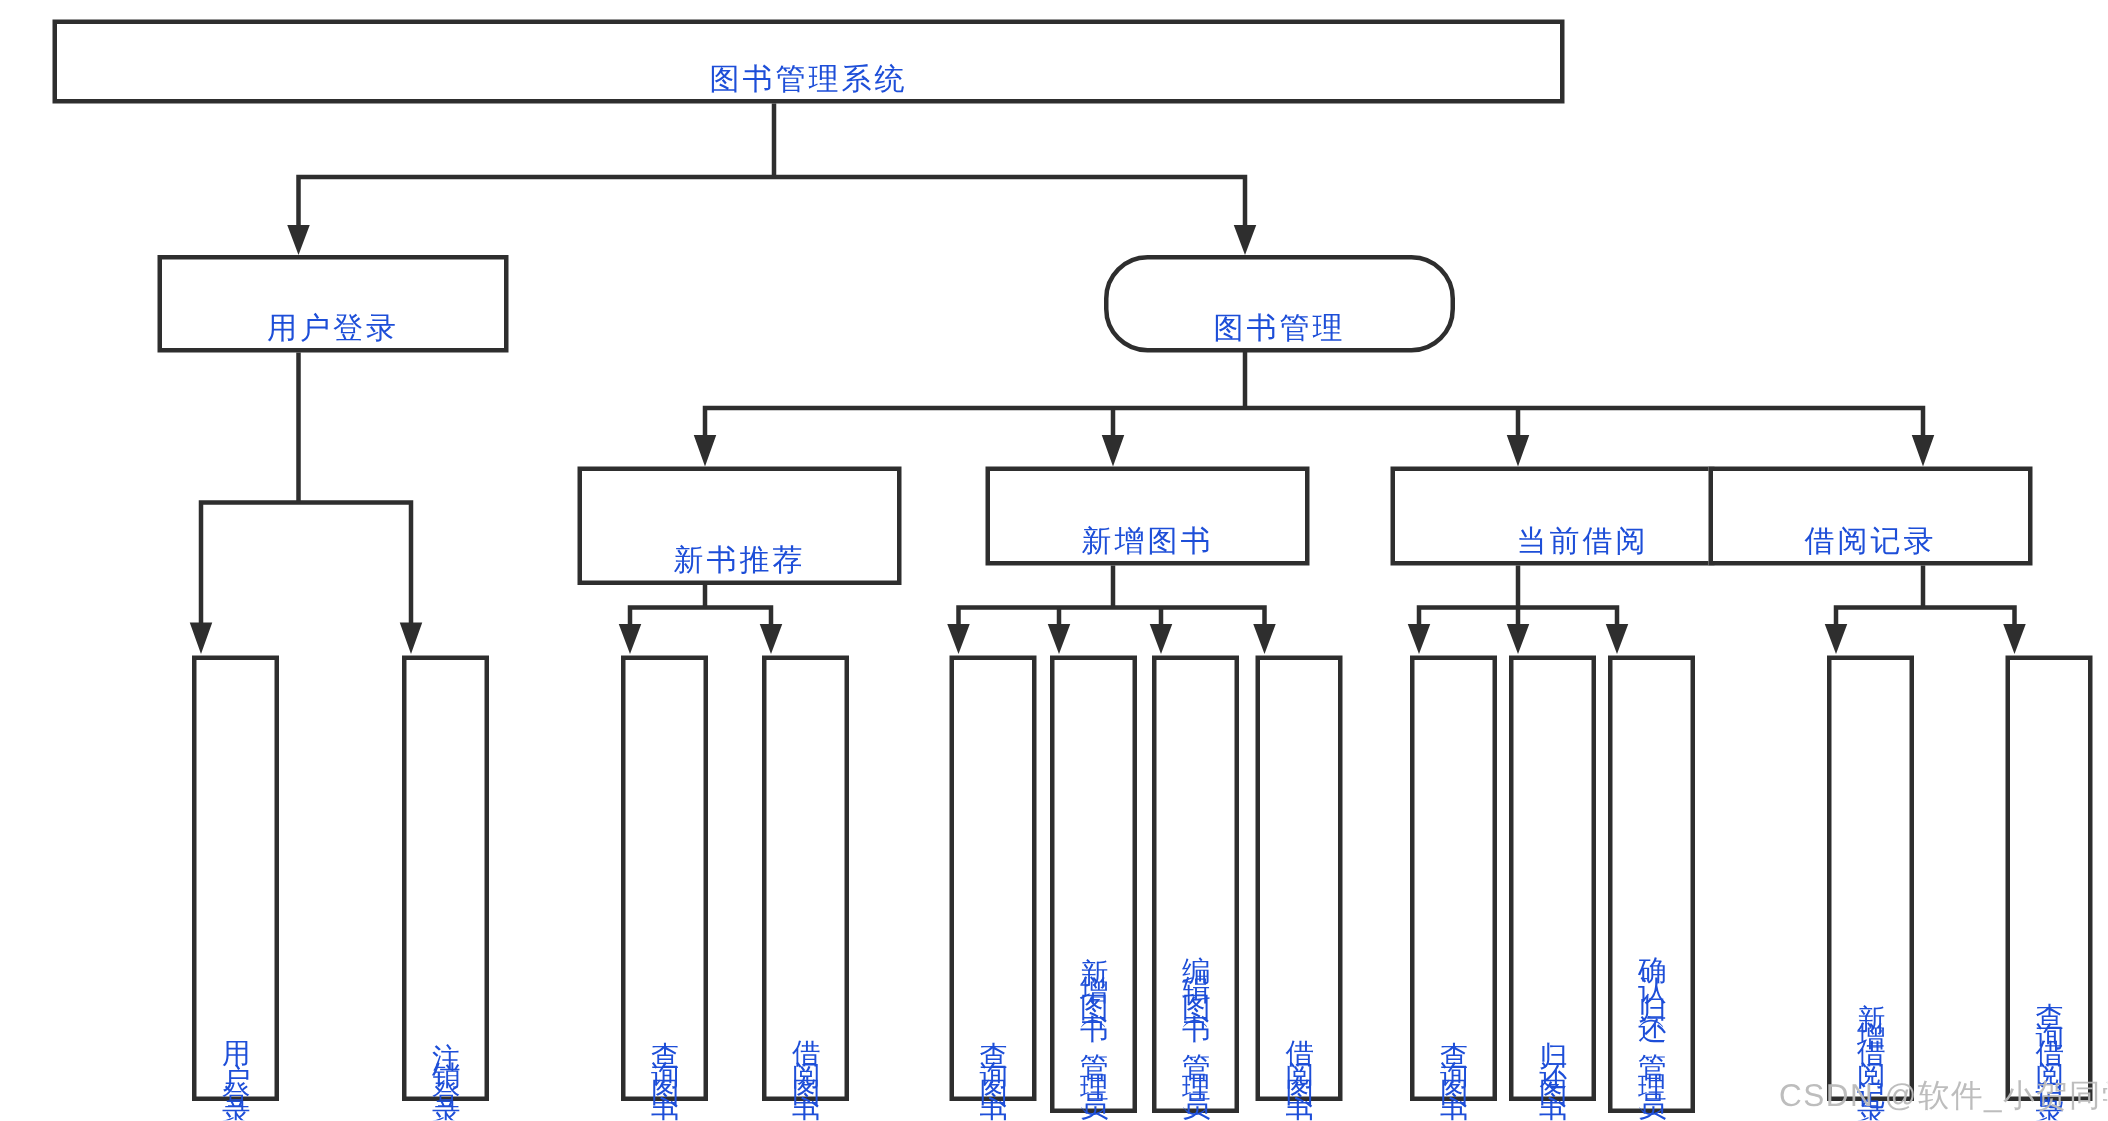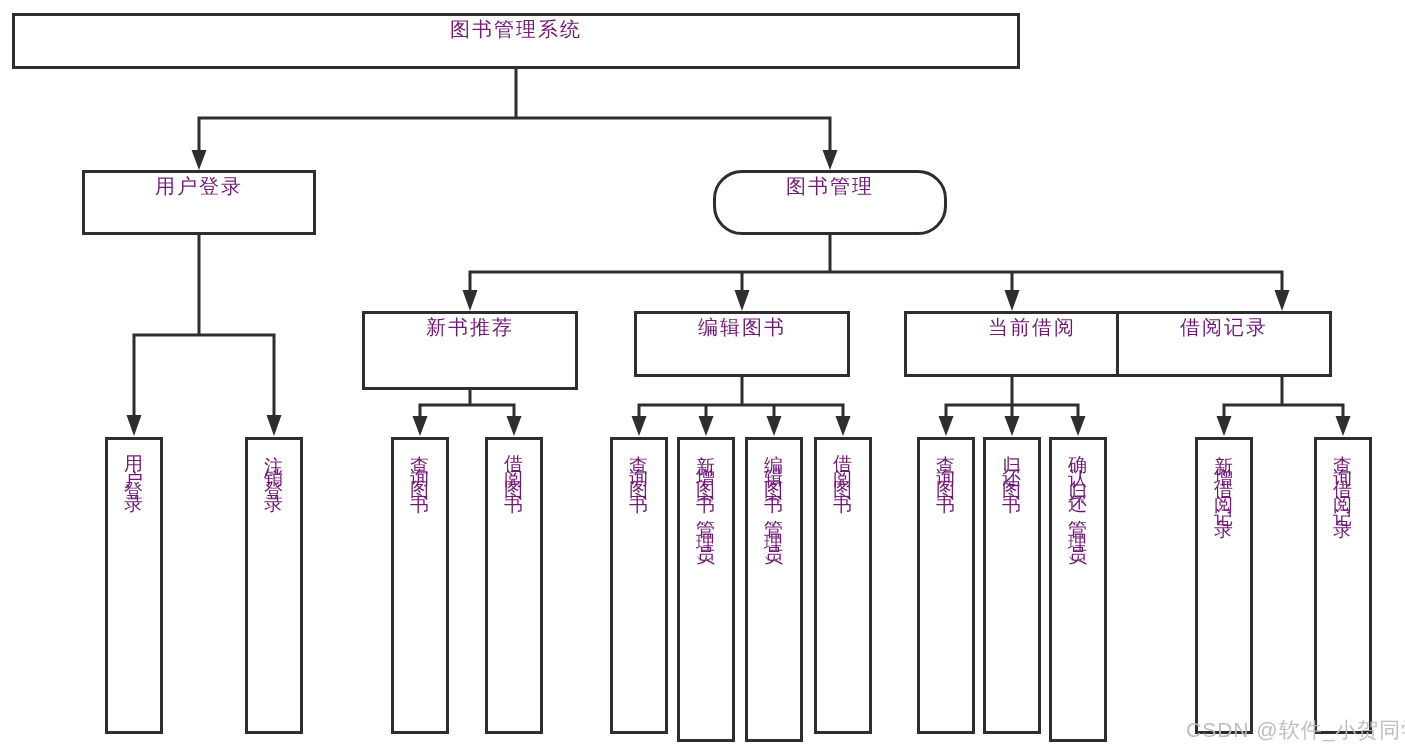--- a/index.html
+++ b/index.html
@@ -16,24 +16,25 @@
     left: 0; top: 0;
     width: 1405px; height: 747px;
     z-index: 1;
   }
   .box {
     position: absolute;
     box-sizing: border-box;
     background: #ffffff;
     border: 3px solid #2e2e2e;
     display: flex;
-    align-items: flex-start;
+    align-items: flex-end;
     justify-content: center;
-    color: #701a75;
+    color: #1d4ed8;
     z-index: 2;
+    margin-left: 23px;
   }
   .hbox span {
     font-size: 20px;
     letter-spacing: 2px;
     white-space: nowrap;
   }
   .vbox span {
     writing-mode: vertical-rl;
     text-orientation: mixed;
     font-size: 19px;
@@ -103,21 +104,21 @@
     <span>用户登录</span>
   </div>
   <div class="box hbox" style="left:713px; top:170px; width:234px; height:65px;border-radius:29px;">
     <span>图书管理</span>
   </div>
 
   <div class="box hbox" style="left:362px; top:311px; width:216px; height:79px;">
     <span>新书推荐</span>
   </div>
   <div class="box hbox" style="left:634px; top:311px; width:216px; height:66px;">
-    <span>编辑图书</span>
+    <span>新增图书</span>
   </div>
   <div class="box hbox" style="left:904px; top:311px; width:216px; height:66px;padding-left:40px;">
     <span>当前借阅</span>
   </div>
   <div class="box hbox" style="left:1116px; top:311px; width:216px; height:66px;">
     <span>借阅记录</span>
   </div>
 
   <div class="box vbox" style="left:105px; top:437px; width:58px; height:297px;">
     <span>用户登录</span>

